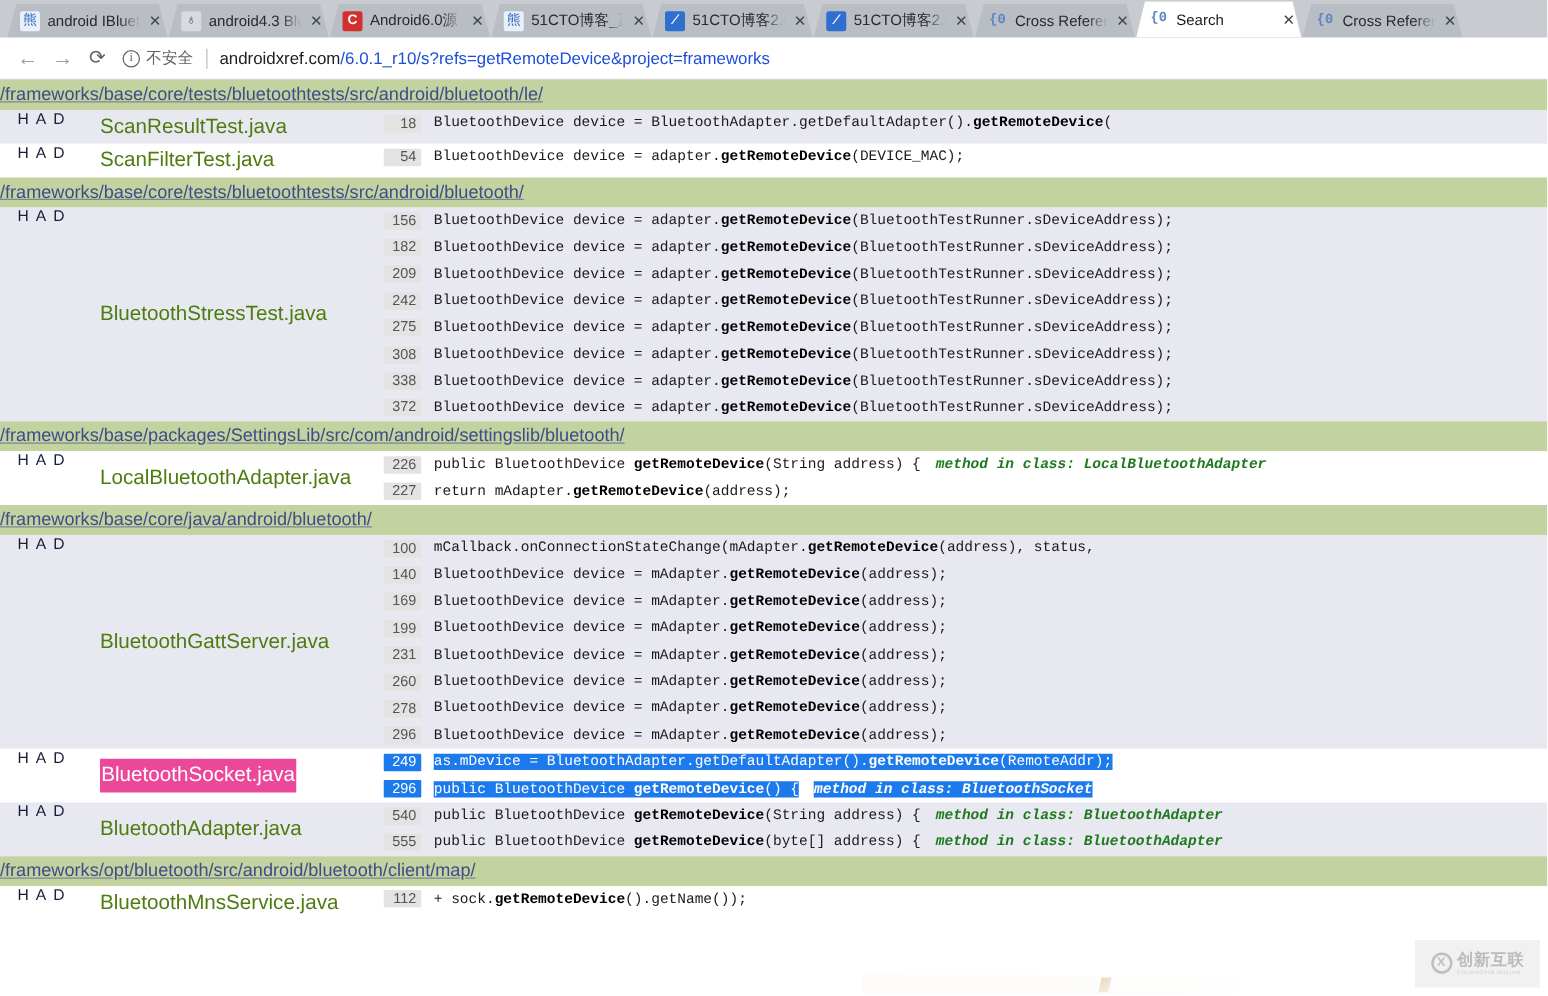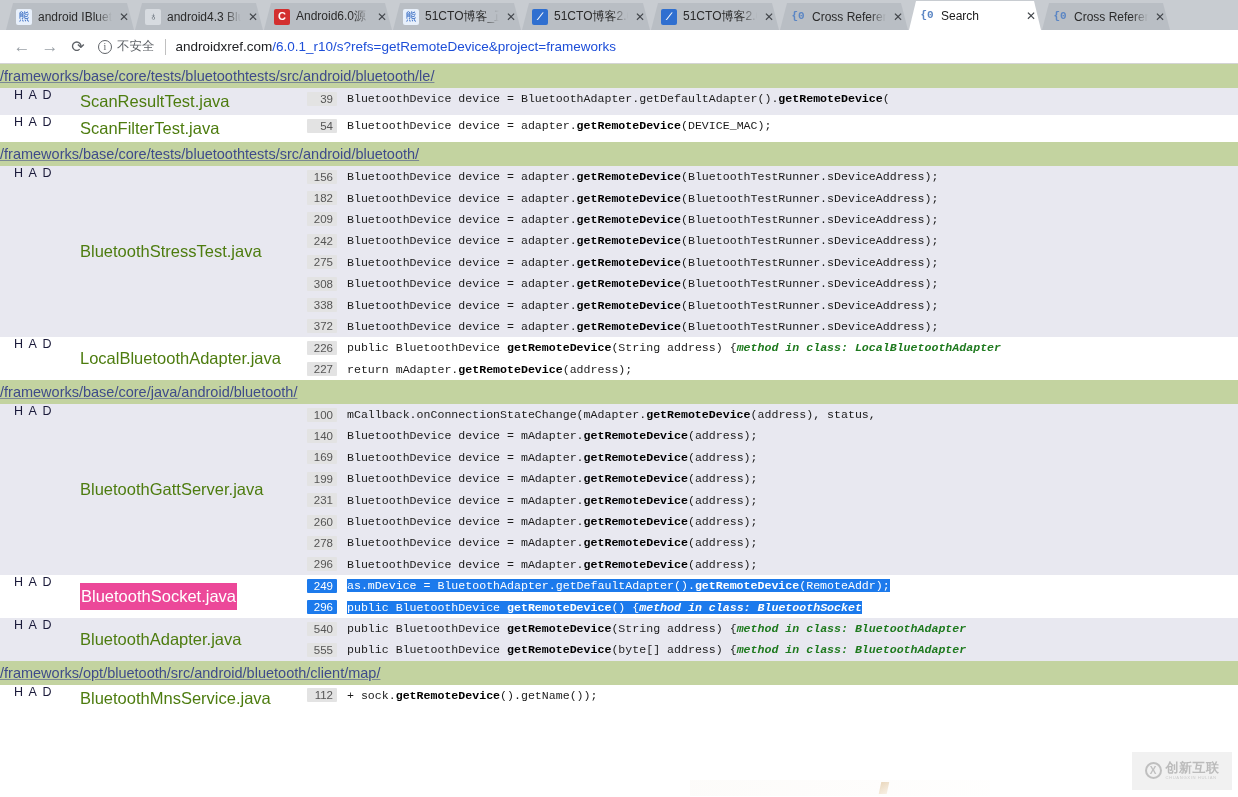--- a/index.html
+++ b/index.html
@@ -179,21 +179,21 @@
     font-family: "Liberation Sans", sans-serif;
     font-size: 11.5px;
     border-radius: 1px;
   }
   .ctext { color: #1a1a1a; }
   .ctext b { font-weight: bold; color:#000; }
   .ann {
     color: #1f7a1f;
     font-style: italic;
     font-weight: bold;
-    margin-left: 0;
+    margin-left: 12px;
   }
 
   
   .cline.sel .lnum { background:#1c7aec; color:#ffffff; }
   .cline.sel .ctext { background:#1c7aec; color:#ffffff; }
   .cline.sel .ctext b { color:#ffffff; }
   .cline.sel .ann { background:#1c7aec; color:#ffffff; }
 
   .completed {
     font-size: 16.5px;
@@ -308,21 +308,21 @@
         </div>
         <div class="frow alt">
           <div class="fcol-had">
             <span>H A D</span>
           </div>
           <div class="fcol-name">
             <span class="fname">ScanResultTest.java</span>
           </div>
           <div class="fcol-lines">
             <div class="cline">
-              <span class="lnum">39</span>
+              <span class="lnum">18</span>
               <span class="ctext">BluetoothDevice device = BluetoothAdapter.getDefaultAdapter().<b>getRemoteDevice</b>(</span>
             </div>
           </div>
         </div>
         <div class="frow plain">
           <div class="fcol-had">
             <span>H A D</span>
           </div>
           <div class="fcol-name">
             <span class="fname">ScanFilterTest.java</span>
@@ -371,20 +371,23 @@
             </div>
             <div class="cline">
               <span class="lnum">338</span>
               <span class="ctext">BluetoothDevice device = adapter.<b>getRemoteDevice</b>(BluetoothTestRunner.sDeviceAddress);</span>
             </div>
             <div class="cline">
               <span class="lnum">372</span>
               <span class="ctext">BluetoothDevice device = adapter.<b>getRemoteDevice</b>(BluetoothTestRunner.sDeviceAddress);</span>
             </div>
           </div>
+        </div>
+        <div class="dirbar">
+          <a>/frameworks/base/packages/SettingsLib/src/com/android/settingslib/bluetooth/</a>
         </div>
         <div class="frow plain">
           <div class="fcol-had">
             <span>H A D</span>
           </div>
           <div class="fcol-name">
             <span class="fname">LocalBluetoothAdapter.java</span>
           </div>
           <div class="fcol-lines">
             <div class="cline">

